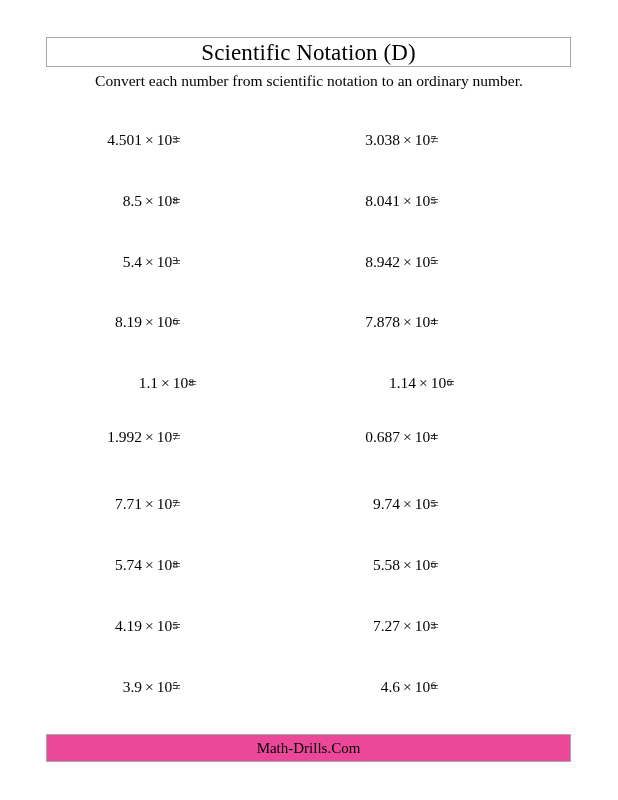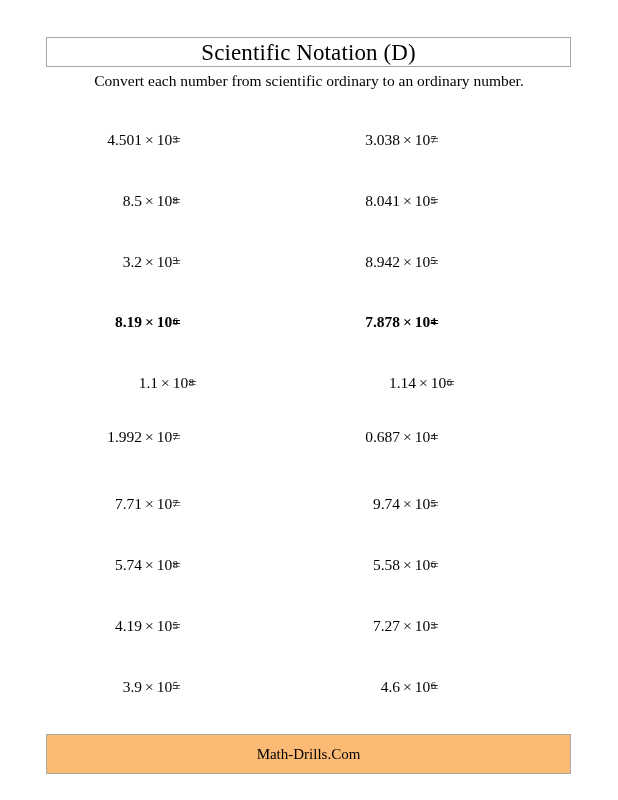--- a/index.html
+++ b/index.html
@@ -118,46 +118,46 @@
     line-height: 0;
     padding-left: 0.4px;
   }
 
   
   .footer-box {
     position: absolute;
     left: 46px;
     top: 734px;
     width: 525px;
-    height: 40px;
+    height: 28px;
     border: 1px solid #a8a8a8;
     box-sizing: border-box;
     display: flex;
     align-items: center;
     justify-content: center;
-    background: #fdba74;
+    background: #ec4899;
   }
   .footer-text {
     font-size: 15px;
     line-height: 1;
     color: #000000;
     white-space: nowrap;
   }
 </style>
 </head>
 <body>
 
 <div class="page">
 
   <div class="title-box">
     <span class="title-text">Scientific Notation (D)</span>
   </div>
 
   <div class="subtitle">
-    <span>Convert each number from </span><span class="em">scientific ordinary</span><span> to an ordinary number.</span>
+    <span>Convert each number from </span><span class="em">scientific notation</span><span> to an ordinary number.</span>
   </div>
 
   <div class="problems" id="problems">
       <div class="prow" style="top: 8px;">
         <div class="cell cell-left">
           <div class="expr">
             <span>4.501</span>
             <span class="times">×</span>
             <span>10</span>
             <sup class="exp">3</sup>
@@ -194,40 +194,40 @@
             <span>10</span>
             <sup class="exp">5</sup>
           </div>
           <div class="eq">=</div>
           <div class="cell" style="left: 150px; width: 90px;"></div>
         </div>
       </div>
       <div class="prow" style="top: 129.4px;">
         <div class="cell cell-left">
           <div class="expr">
-            <span>3.2</span>
+            <span>5.4</span>
             <span class="times">×</span>
             <span>10</span>
             <sup class="exp">3</sup>
           </div>
           <div class="eq">=</div>
           <div class="cell" style="left: 150px; width: 90px;"></div>
         </div>
         <div class="cell cell-right">
           <div class="expr">
             <span>8.942</span>
             <span class="times">×</span>
             <span>10</span>
             <sup class="exp">5</sup>
           </div>
           <div class="eq">=</div>
           <div class="cell" style="left: 150px; width: 90px;"></div>
         </div>
       </div>
-      <div class="prow" style="top: 190.1px; font-weight: bold;">
+      <div class="prow" style="top: 190.1px;">
         <div class="cell cell-left">
           <div class="expr">
             <span>8.19</span>
             <span class="times">×</span>
             <span>10</span>
             <sup class="exp">6</sup>
           </div>
           <div class="eq">=</div>
           <div class="cell" style="left: 150px; width: 90px;"></div>
         </div>

